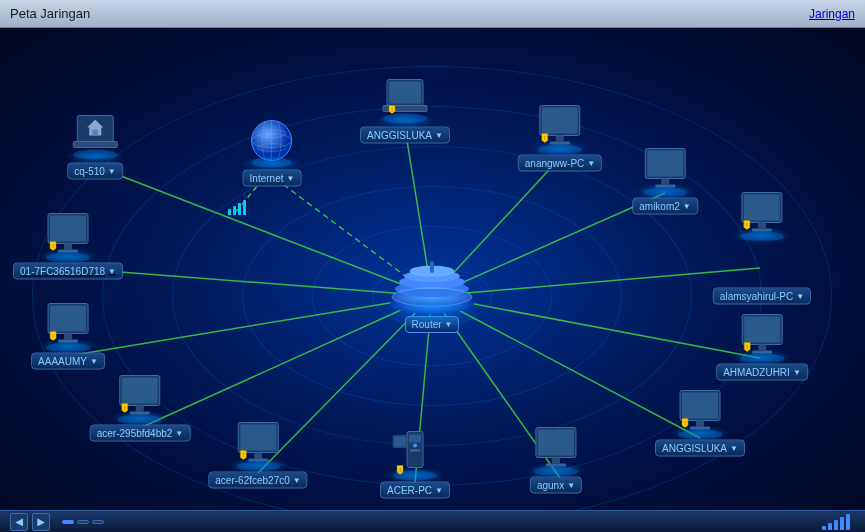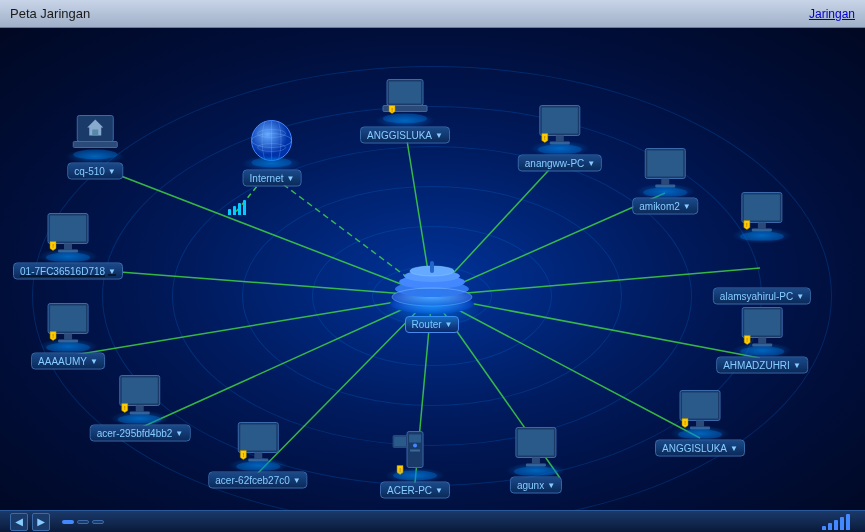--- a/index.html
+++ b/index.html
@@ -335,21 +335,21 @@
         <polygon points="8,30 14,30 14,37 11,39 8,37" fill="#ffcc00" stroke="#aa8800" stroke-width="0.5"></polygon>
         <text x="11" y="36" font-size="5" fill="#aa6600" text-anchor="middle" font-weight="bold">!</text>
       </svg>
     </div>
     <div class="node-label">
       <span>alamsyahirul-PC</span>
       <span class="dropdown-arrow">▼</span>
     </div>
   </div>
 
-  <div class="node" style="left:762px;top:312px;justify-content:center;">
+  <div class="node" style="left:762px;top:319px;justify-content:center;">
     <div class="node-icon" style="position:relative;">
       <div style="position:absolute;bottom:-4px;width:60px;height:16px;background:radial-gradient(ellipse,rgba(0,150,255,0.5) 0%,transparent 70%);border-radius:50%;left:50%;transform:translateX(-50%);"></div>
       <svg width="52" height="50" viewBox="0 0 52 50">
         <rect x="6" y="2" width="40" height="30" rx="2" fill="#1a3a6a" stroke="#3a6aaa" stroke-width="1"></rect>
         <rect x="8" y="4" width="36" height="26" fill="#2a5a8a"></rect>
         <rect x="22" y="32" width="8" height="6" fill="#2a4a7a"></rect>
         <rect x="16" y="38" width="20" height="3" rx="1" fill="#3a5a8a"></rect>
         <ellipse cx="26" cy="46" rx="22" ry="5" fill="rgba(0,100,200,0.4)"></ellipse>
         <polygon points="8,30 14,30 14,37 11,39 8,37" fill="#ffcc00" stroke="#aa8800" stroke-width="0.5"></polygon>
         <text x="11" y="36" font-size="5" fill="#aa6600" text-anchor="middle" font-weight="bold">!</text>
@@ -373,21 +373,21 @@
         <polygon points="8,30 14,30 14,37 11,39 8,37" fill="#ffcc00" stroke="#aa8800" stroke-width="0.5"></polygon>
         <text x="11" y="36" font-size="5" fill="#aa6600" text-anchor="middle" font-weight="bold">!</text>
       </svg>
     </div>
     <div class="node-label">
       <span>ANGGISLUKA</span>
       <span class="dropdown-arrow">▼</span>
     </div>
   </div>
 
-  <div class="node" style="left:536px;top:432px;justify-content:center;">
+  <div class="node" style="left:556px;top:432px;justify-content:center;">
     <div class="node-icon" style="position:relative;">
       <div style="position:absolute;bottom:-4px;width:60px;height:16px;background:radial-gradient(ellipse,rgba(0,150,255,0.5) 0%,transparent 70%);border-radius:50%;left:50%;transform:translateX(-50%);"></div>
       <svg width="52" height="50" viewBox="0 0 52 50">
         <rect x="6" y="2" width="40" height="30" rx="2" fill="#1a3a6a" stroke="#3a6aaa" stroke-width="1"></rect>
         <rect x="8" y="4" width="36" height="26" fill="#2a5a8a"></rect>
         <rect x="22" y="32" width="8" height="6" fill="#2a4a7a"></rect>
         <rect x="16" y="38" width="20" height="3" rx="1" fill="#3a5a8a"></rect>
         <ellipse cx="26" cy="46" rx="22" ry="5" fill="rgba(0,100,200,0.4)"></ellipse>
       </svg>
     </div>

